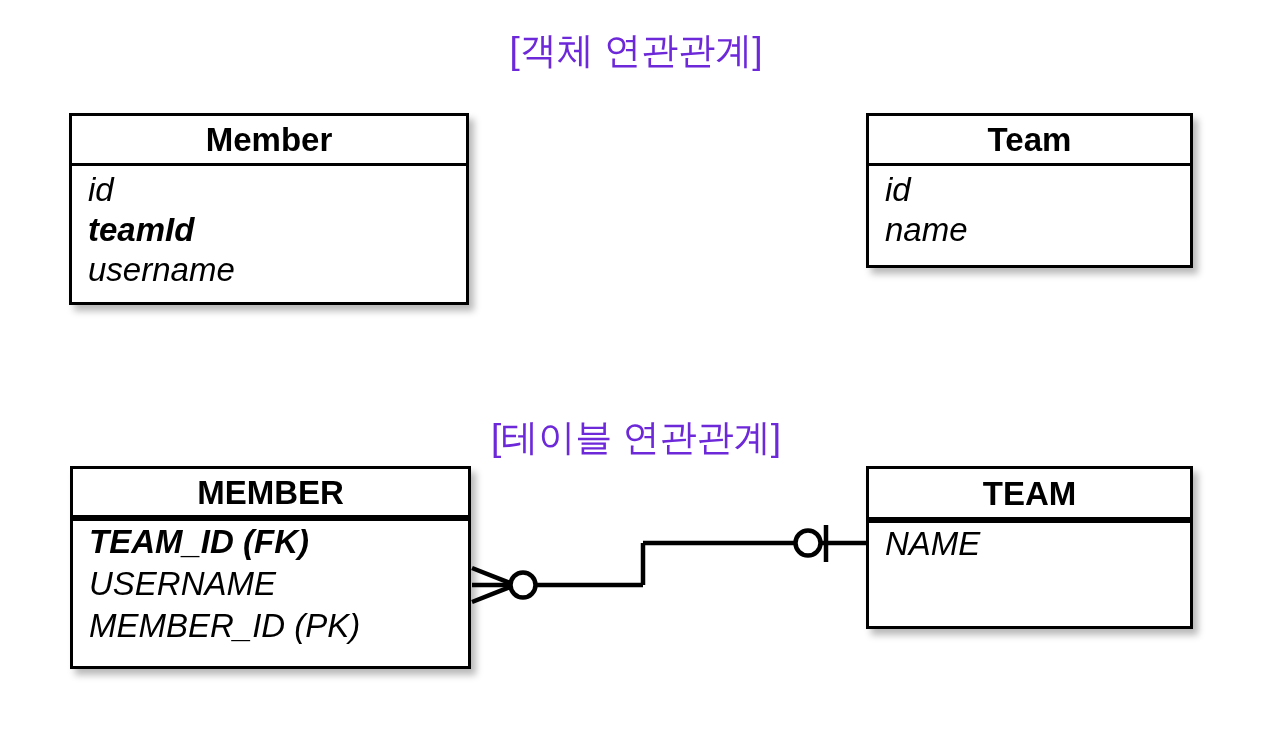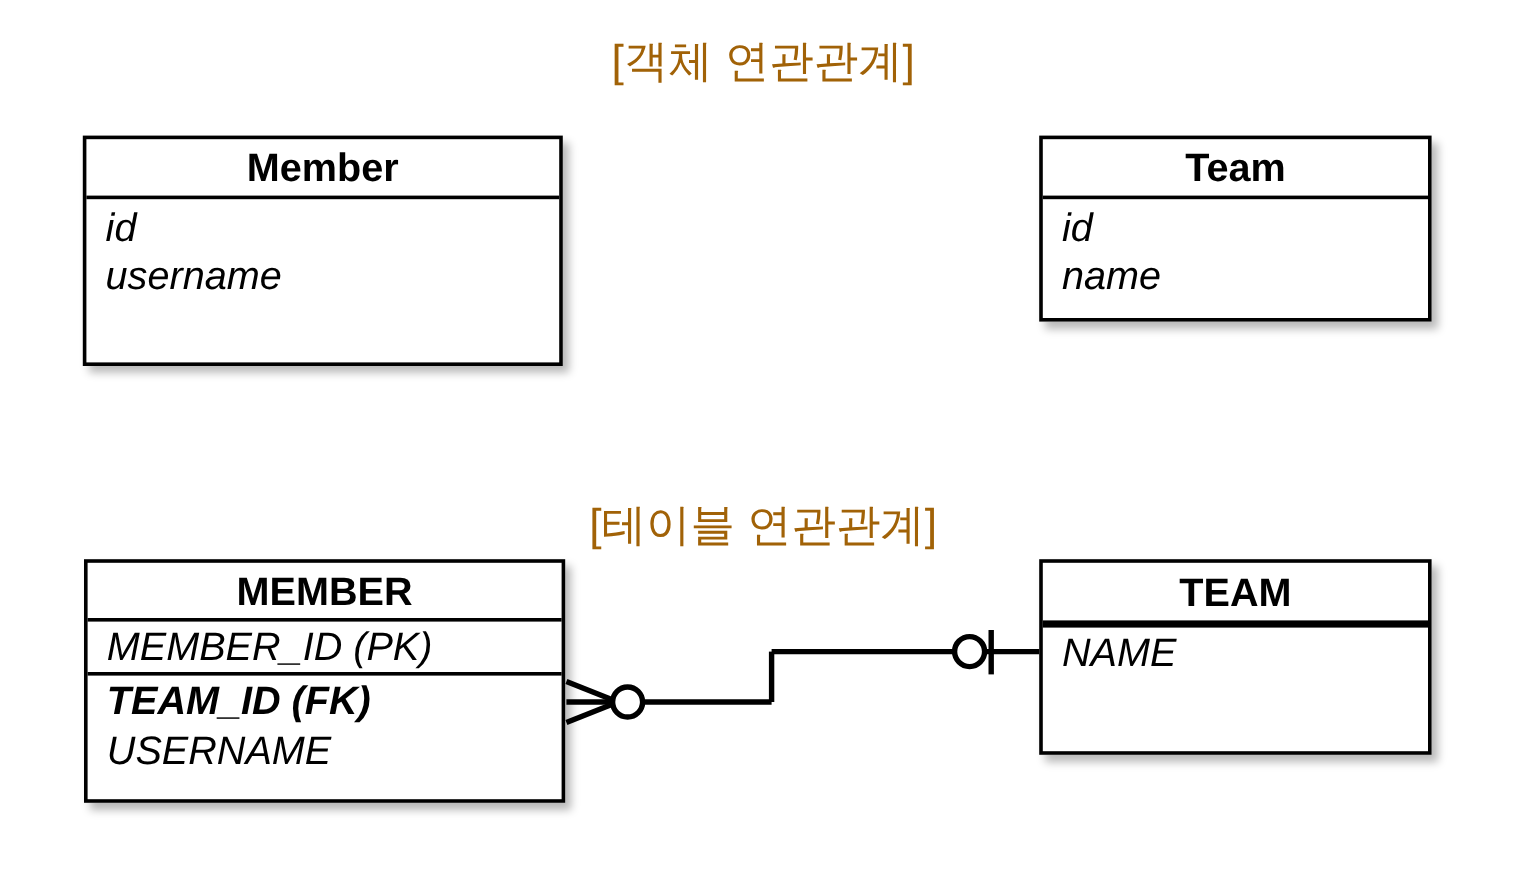--- a/index.html
+++ b/index.html
@@ -18,21 +18,21 @@
 
   
   .section-title {
     position: absolute;
     width: 100%;
     left: 0;
     text-align: center;
     font-size: 37px;
     font-weight: 400;
     letter-spacing: 0px;
-    color: #a16207;
+    color: #6d28d9;
     white-space: nowrap;
   }
   #title-object   { top: 26px; }
   #title-table    { top: 392px; margin-top: 21px; }
 
   
   .entity {
     position: absolute;
     background: #ffffff;
     border: 3px solid #000000;
@@ -104,42 +104,43 @@
 </style>
 </head>
 <body>
 
 <div class="section-title" id="title-object">[객체 연관관계]</div>
 
 <div class="entity" id="entity-member-object">
   <div class="entity-header">Member</div>
   <div class="entity-section">
     <div class="field">id</div>
+    <div class="field bold">teamId</div>
     <div class="field">username</div>
   </div>
 </div>
 
 <div class="entity" id="entity-team-object">
   <div class="entity-header">Team</div>
   <div class="entity-section">
     <div class="field">id</div>
     <div class="field">name</div>
   </div>
 </div>
 
 <div class="section-title" id="title-table">[테이블 연관관계]</div>
 
 <div class="entity" id="entity-member-table">
   <div class="entity-header">MEMBER</div>
-  <div class="entity-section">
-    <div class="field">MEMBER_ID (PK)</div>
-  </div>
   <div class="entity-section divided">
     <div class="field bold">TEAM_ID (FK)</div>
     <div class="field">USERNAME</div>
+  </div>
+  <div class="entity-section">
+    <div class="field">MEMBER_ID (PK)</div>
   </div>
 </div>
 
 <div class="entity" id="entity-team-table">
   <div class="entity-header">TEAM</div>
   <div class="entity-section divided">
     <div class="field">NAME</div>
   </div>
 </div>
 

